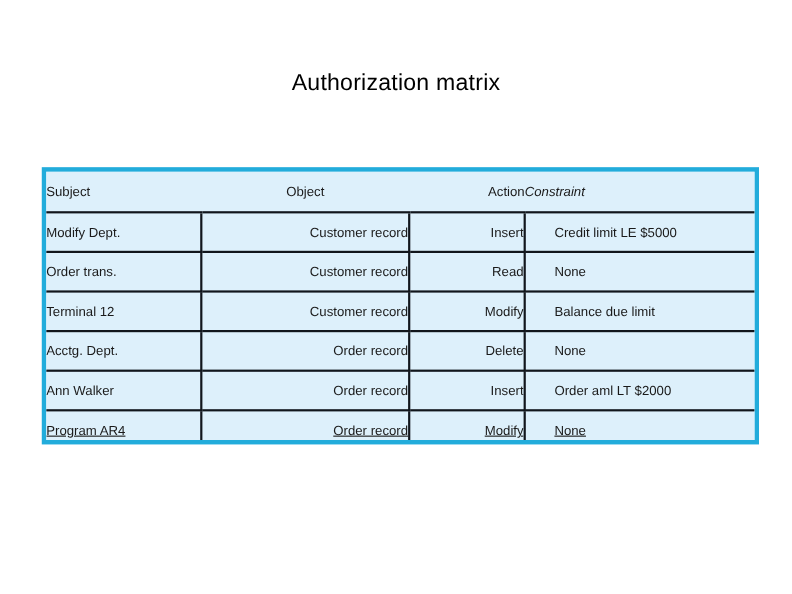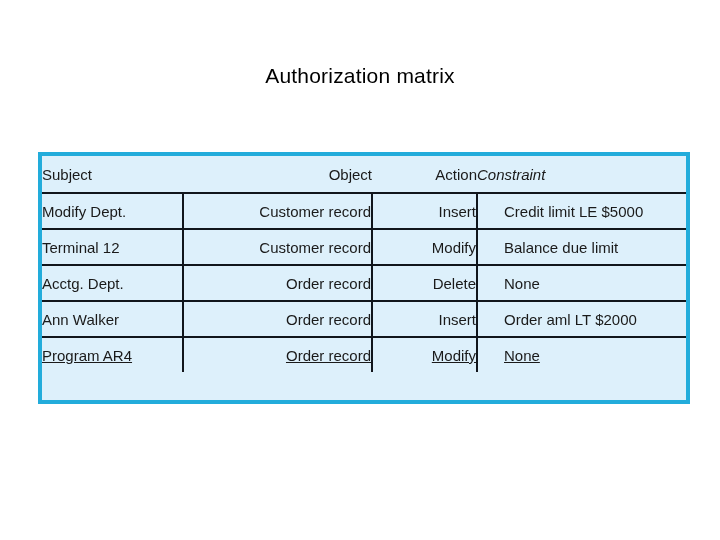--- a/index.html
+++ b/index.html
@@ -37,21 +37,21 @@
     height: 252px;
     background: #ddf0fb;
     border: 4px solid #22acdb;
     box-sizing: border-box;
     overflow: hidden;
   }
   table.matrix {
     width: 100%;
     border-collapse: collapse;
     table-layout: fixed;
-    font-size: 15px;
+    font-size: 12px;
     color: #1a1a1a;
   }
   table.matrix col.c-subject    { width: 141px; }
   table.matrix col.c-object     { width: 189px; }
   table.matrix col.c-action     { width: 105px; }
   table.matrix col.c-constraint { width: 209px; }
 
   table.matrix th,
   table.matrix td {
     padding: 0;
@@ -90,21 +90,21 @@
   }
   .pad-left-const {
     text-align: left;
     padding-left: 13px;
   }
   .pad-left-head {
     text-align: left;
     padding-left: 12px;
   }
   .head-object {
-    text-align: right;
+    text-align: center;
     padding-left: 40px;
   }
   .head-constraint {
     text-align: left;
     padding-left: 13px;
     font-style: italic;
   }
 </style>
 </head>
 <body>
@@ -130,20 +130,26 @@
         </tr>
       </thead>
       <tbody>
         <tr>
           <td class="cell-left">Modify Dept.</td>
           <td class="cell-center">Customer record</td>
           <td class="cell-center">Insert</td>
           <td class="pad-left-const last-col">Credit limit LE $5000</td>
         </tr>
         <tr>
+          <td class="cell-left">Order trans.</td>
+          <td class="cell-center">Customer record</td>
+          <td class="cell-center">Read</td>
+          <td class="pad-left-const last-col">None</td>
+        </tr>
+        <tr>
           <td class="cell-left">Terminal 12</td>
           <td class="cell-center">Customer record</td>
           <td class="cell-center">Modify</td>
           <td class="pad-left-const last-col">Balance due limit</td>
         </tr>
         <tr>
           <td class="cell-left">Acctg. Dept.</td>
           <td class="cell-center">Order record</td>
           <td class="cell-center">Delete</td>
           <td class="pad-left-const last-col">None</td>

